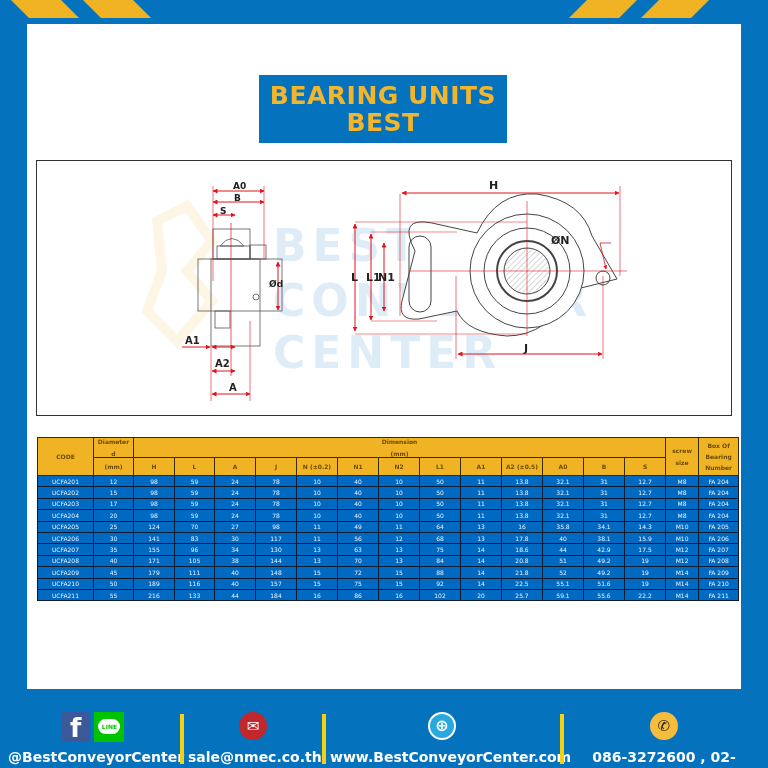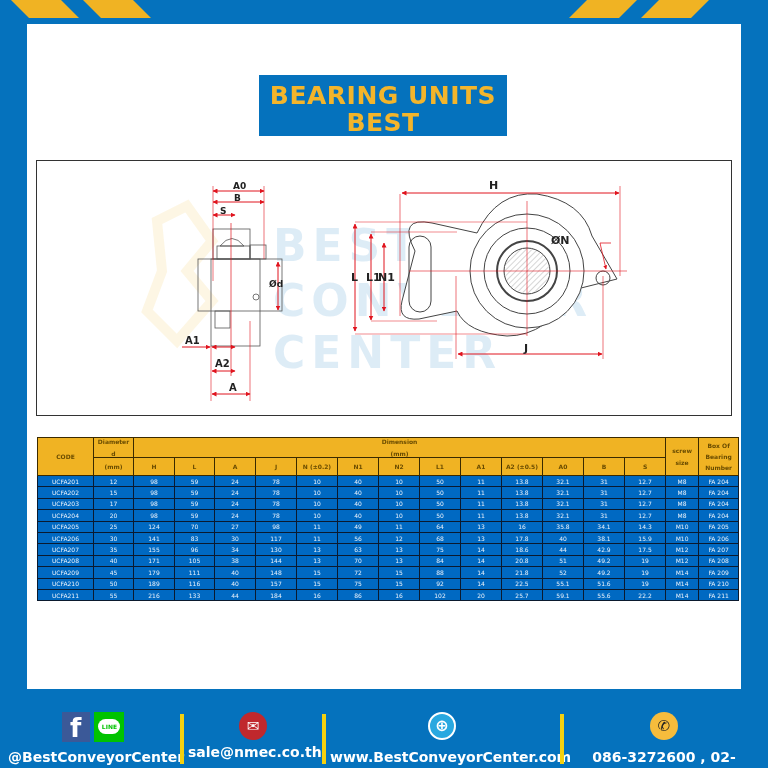--- a/index.html
+++ b/index.html
@@ -5,21 +5,21 @@
   * { box-sizing: border-box; margin: 0; padding: 0; }
   html, body { width: 768px; height: 768px; overflow: hidden; }
   body { background: #0572bd; font-family: "Liberation Sans", sans-serif; position: relative; }
 
   .stripe { position: absolute; top: 0; height: 18px; background: #f0b323; }
   .stripe.left { transform: skewX(45deg); }
   .stripe.right { transform: skewX(-45deg); }
 
   .panel { position: absolute; left: 27px; top: 24px; width: 714px; height: 665px; background: #ffffff; }
 
-  .title-box { position: absolute; left: 259px; top: 75px; width: 248px; height: 61px; background: #0572bd;
+  .title-box { position: absolute; left: 259px; top: 75px; width: 248px; height: 68px; background: #0572bd;
     color: #f3b52b; font-weight: 800; font-size: 25px; line-height: 27px; text-align: center; padding-top: 7px; letter-spacing: 0.5px; }
   .title-box div { font-family: "DejaVu Sans", sans-serif; font-weight: bold; }
 
   .drawing { position: absolute; left: 36px; top: 160px; width: 696px; height: 256px; border: 1.5px solid #333; background: #fff; }
   .drawing svg { position: absolute; left: 0; top: 0; }
 
   table.spec { position: absolute; left: 37px; top: 437px; width: 694px; border-collapse: collapse; table-layout: fixed; }
   table.spec th { background: #f0b323; color: #6a4c00; font-size: 6px; font-weight: bold; border: 1px solid #3a2a00; height: 18px; text-align: center; font-family: "DejaVu Sans", sans-serif; }
   table.spec td { background: #0069c2; color: #e9f2fb; font-size: 6px; border: 1px solid #0b1a2e; height: 11.4px; text-align: center; font-family: "DejaVu Sans", sans-serif; }
 
@@ -415,21 +415,21 @@
     <span class="ico" style="background:#00c300;width:30px;height:30px;position:relative;">
       <span style="position:absolute;left:4px;top:7px;width:22px;height:15px;background:#fff;border-radius:8px;color:#00c300;font-size:6px;line-height:15px;">LINE</span>
     </span>
   </div>
   <div style="margin-top:5px;">@BestConveyorCenter</div>
 </div>
 <div class="sep" style="left:180px;"></div>
 
 <div class="fitem" style="left:188px;top:712px;width:130px;">
   <div style="height:32px;"><span class="ico" style="background:#c0282d;border-radius:50%;color:#fff;font-size:15px;line-height:28px;">✉</span></div>
-  <div style="">sale@nmec.co.th</div>
+  <div style="margin-top:5px;">sale@nmec.co.th</div>
 </div>
 <div class="sep" style="left:322px;"></div>
 
 <div class="fitem" style="left:330px;top:712px;width:224px;">
   <div style="height:32px;"><span class="ico" style="background:#29a8e0;border:2px solid #fff;border-radius:50%;color:#fff;font-size:16px;line-height:24px;">⊕</span></div>
   <div style="margin-top:5px;">www.BestConveyorCenter.com</div>
 </div>
 <div class="sep" style="left:560px;"></div>
 
 <div class="fitem" style="left:566px;top:712px;width:196px;">

